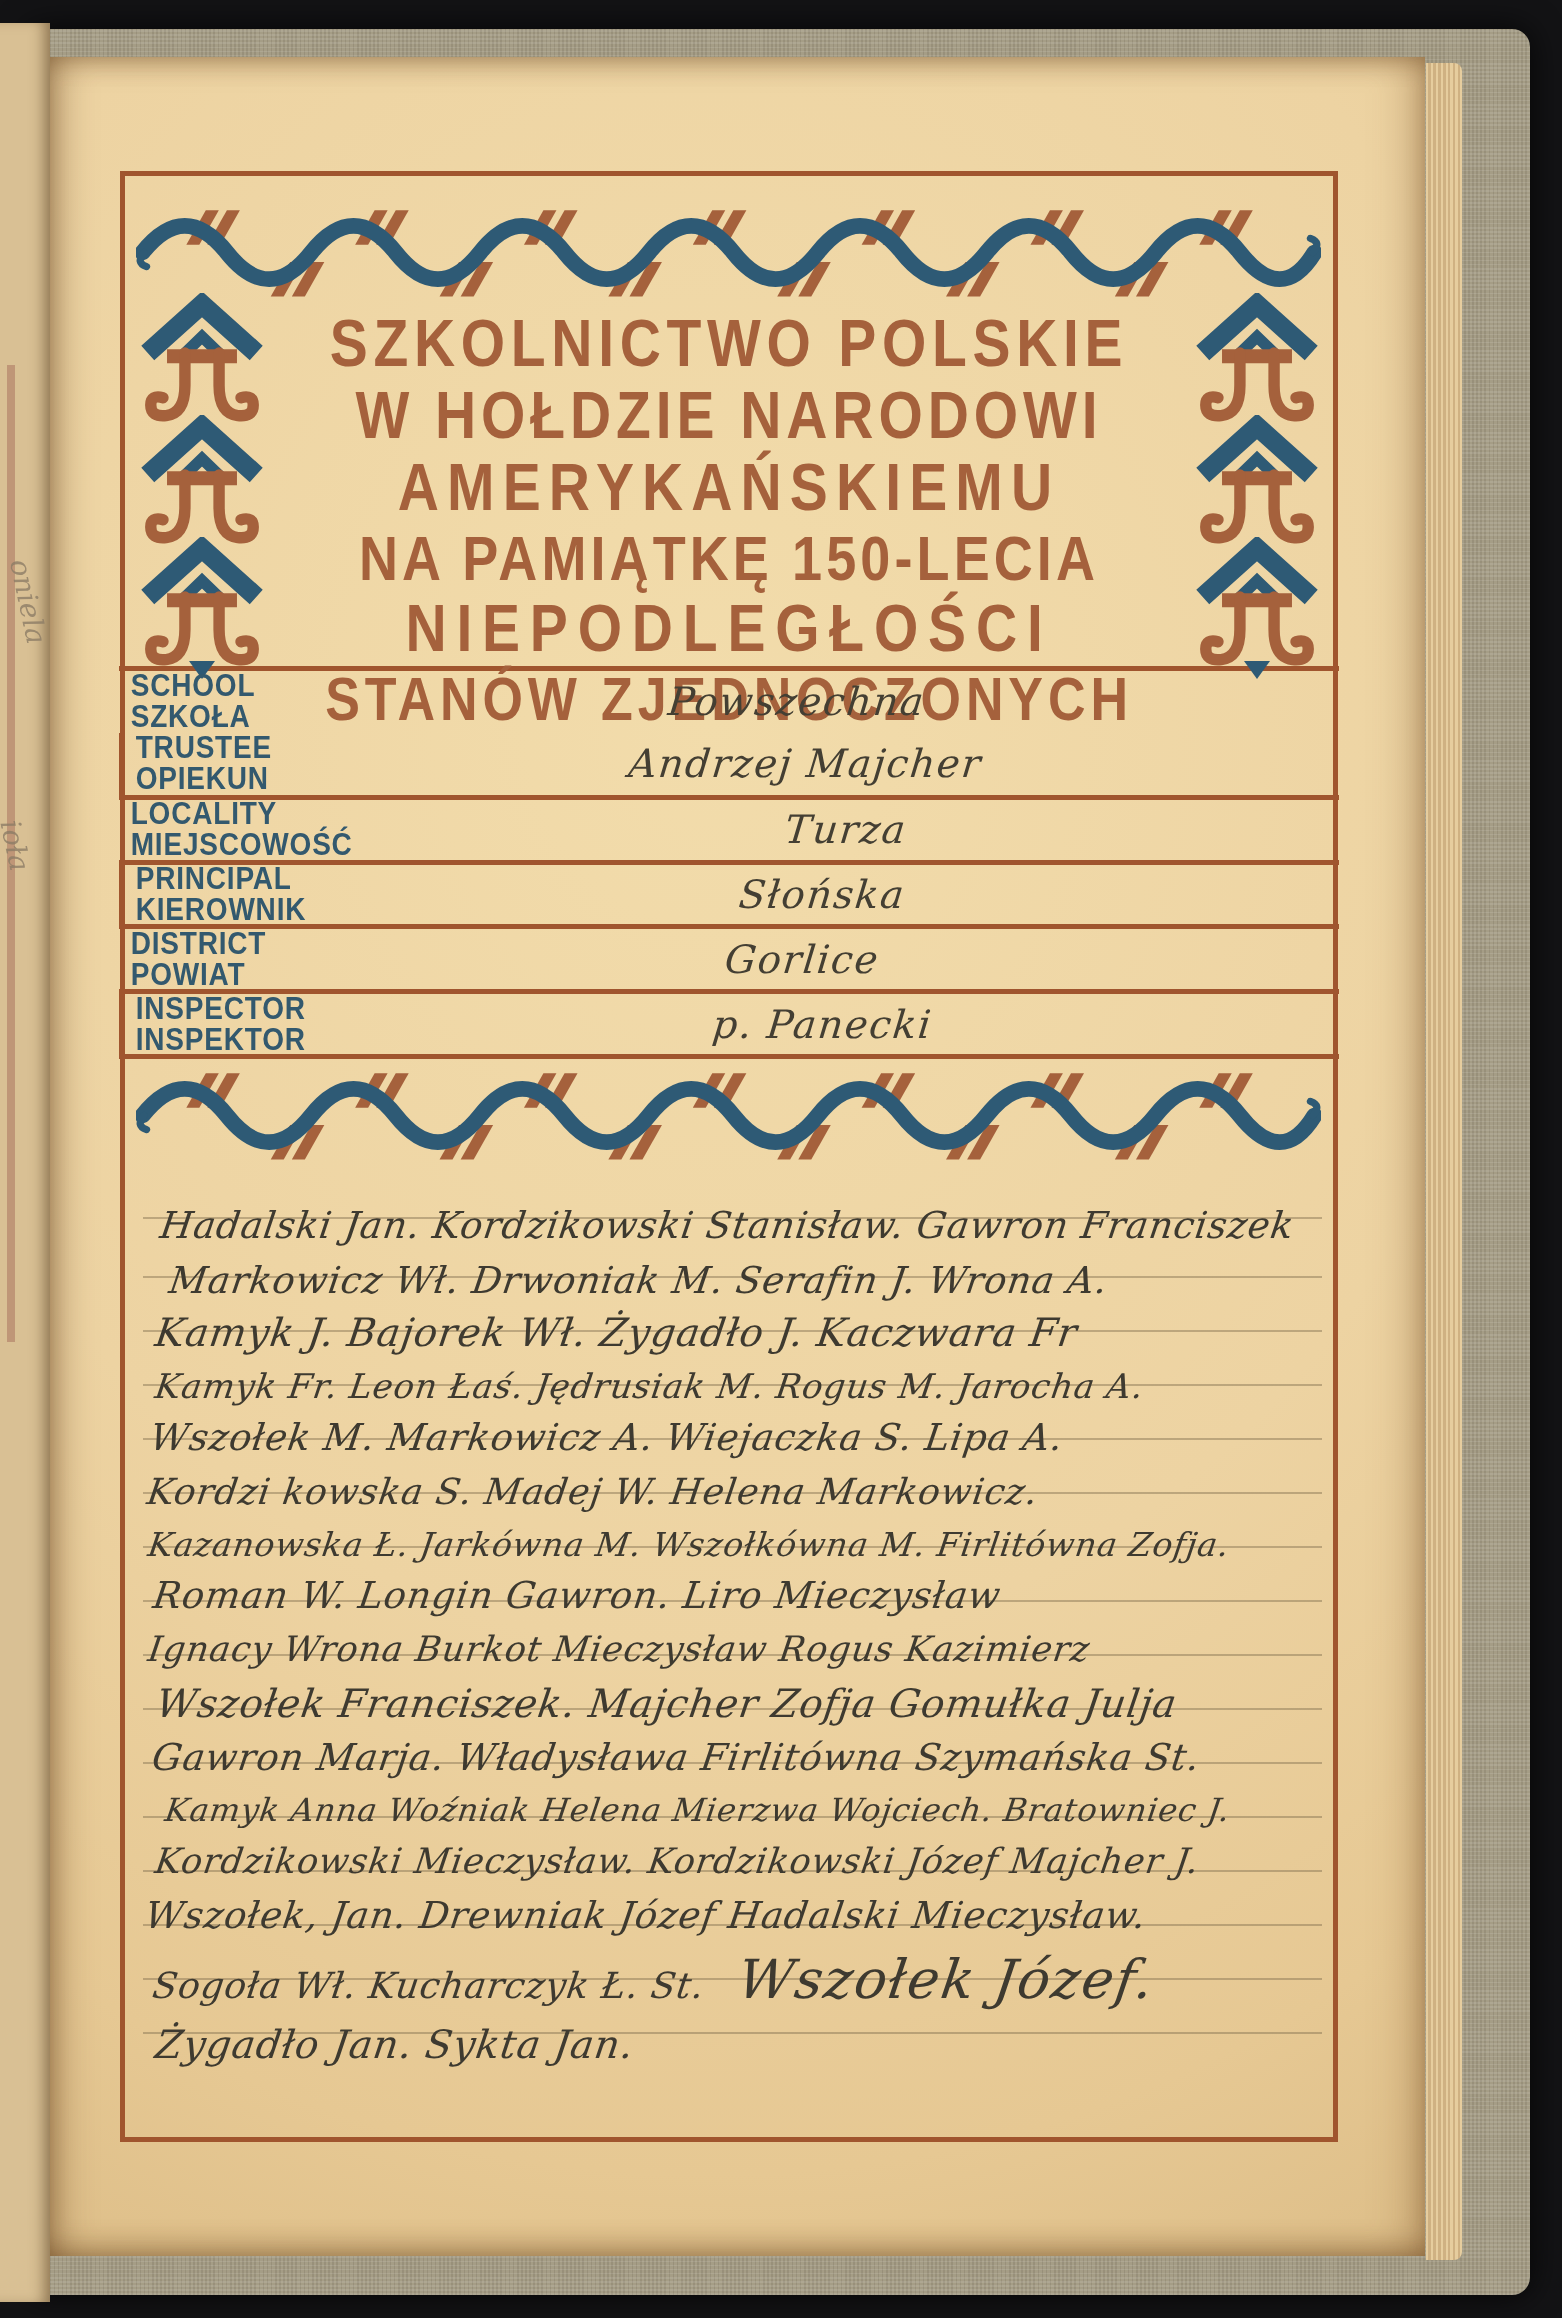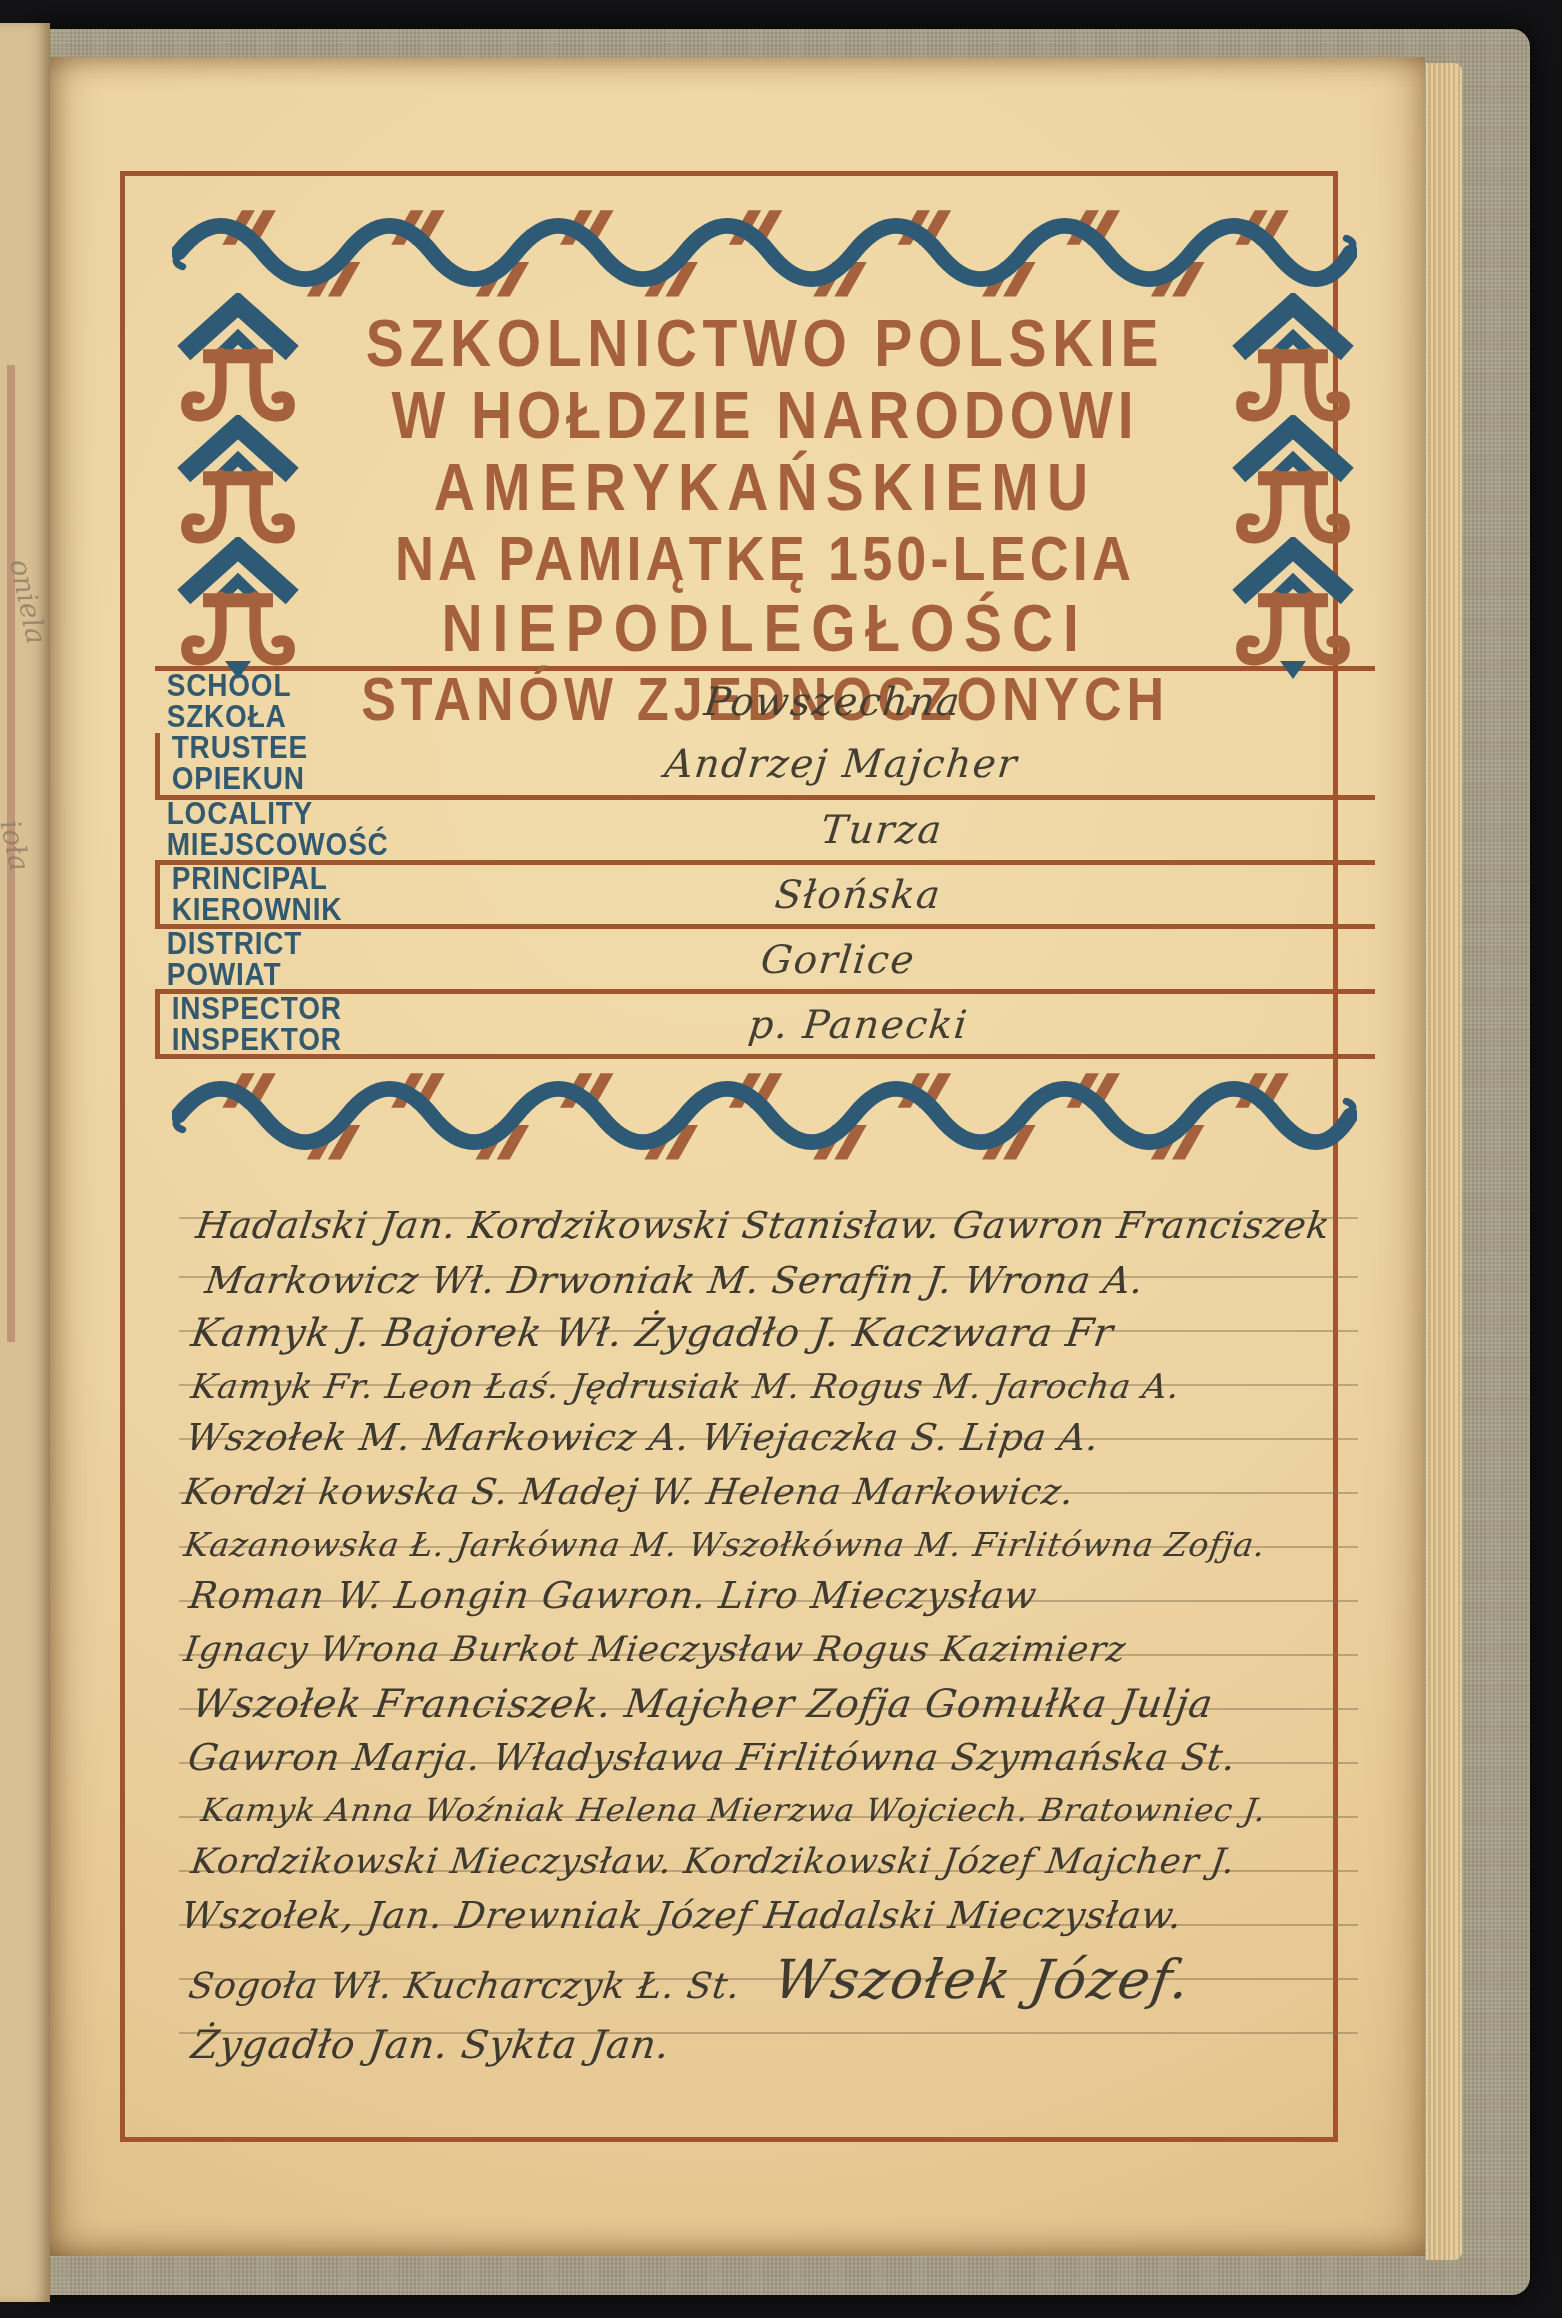--- a/index.html
+++ b/index.html
@@ -27,21 +27,21 @@
   
   .page{position:absolute;left:50px;top:57px;width:1375px;height:2199px;
         background:radial-gradient(120% 85% at 48% 30%, #f2dcab 0%, #edd3a2 50%, #e6c893 78%, #d9b983 100%);
         box-shadow:inset 21px 0 37px -14.6px rgba(95,60,25,.5),
                    inset -24.4px 0 45px -18px rgba(120,80,40,.5),
                    inset 0 14.6px 24.4px -11.4px rgba(95,60,25,.35),
                    inset 0 -18px 29px -13px rgba(95,60,25,.4);}
   
   .frame{position:absolute;left:70px;top:114px;width:1218px;height:1971px;
          border:5.7px solid #a0552e;box-sizing:border-box;}
-  .frame-inner{position:relative;width:100%;height:100%;margin-left:36px;}
+  .frame-inner{position:relative;width:100%;height:100%;}
   
   .waveband{display:block;margin:31px 11.4px 0 11.4px;width:calc(100% - 23px);height:91px;}
   .waveband.bottom{margin-top:11.4px;}
   .title-zone{position:relative;margin-top:4.9px;height:342px;}
   .deco-col{position:absolute;top:-4.9px;width:127px;display:flex;flex-direction:column;
             align-items:center;}
   .deco-col.left{left:13px;} .deco-col.right{right:13px;}
   .deco-col svg{display:block;}
   .deco-col .chev{margin:-4.9px 0 -11.4px 0;}
   .deco-col .pisc{margin:-6.5px 0 -8.1px 0;}

